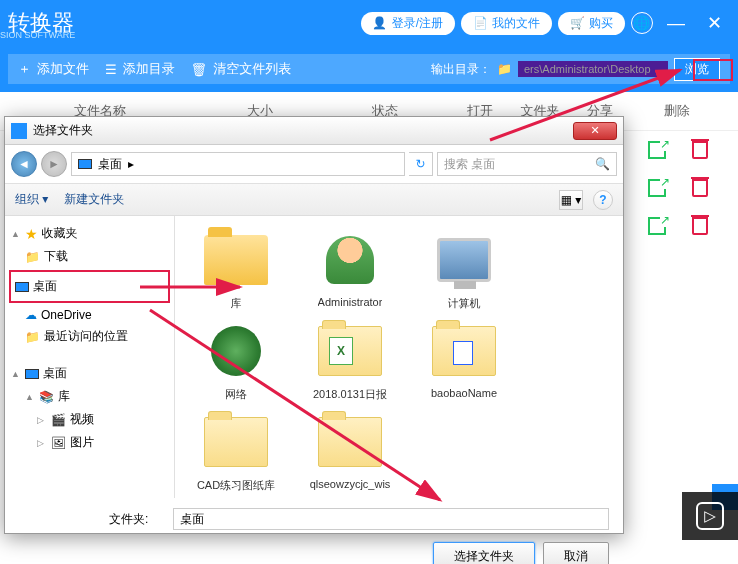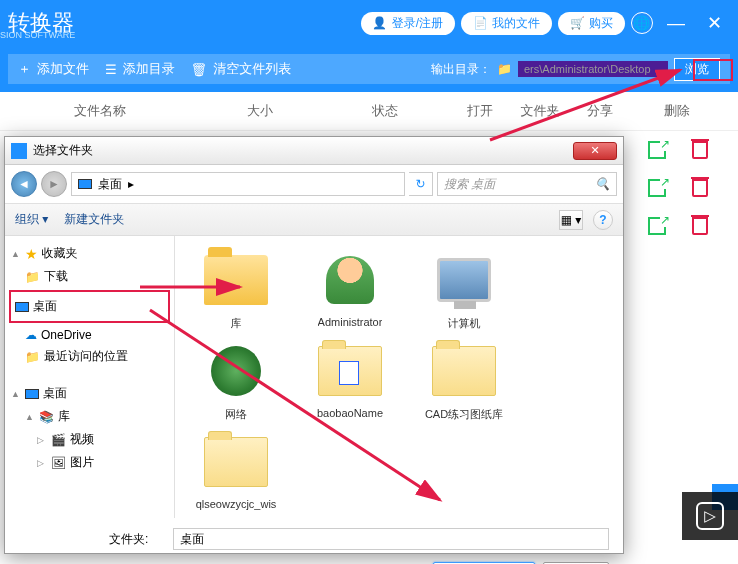--- a/index.html
+++ b/index.html
@@ -34,31 +34,31 @@
 
 
 .file-rows { padding-right: 12px; }
 .file-row { display: flex; justify-content: flex-end; gap: 26px; padding: 10px 18px; }
 .icon-open { width: 18px; height: 18px; border: 2px solid #22c55e; position: relative; cursor: pointer; }
 .icon-open::after { content: "↗"; position: absolute; top: -6px; right: -6px; color: #22c55e; font-size: 12px; background: #fff; }
 .icon-delete { width: 16px; height: 18px; border: 2px solid #e11d48; border-radius: 0 0 2px 2px; position: relative; cursor: pointer; }
 .icon-delete::before { content: ""; position: absolute; top: -4px; left: -3px; right: -3px; height: 2px; background: #e11d48; }
 
 
-.dialog { position: absolute; top: 136px; left: 4px; width: 620px; height: 418px; background: #fff; border: 1px solid #999; box-shadow: 0 4px 20px rgba(0,0,0,0.4); }
+.dialog { position: absolute; top: 116px; left: 4px; width: 620px; height: 418px; background: #fff; border: 1px solid #999; box-shadow: 0 4px 20px rgba(0,0,0,0.4); }
 .dialog-title { background: linear-gradient(#fff, #e8e8e8); border-bottom: 1px solid #ccc; height: 28px; display: flex; align-items: center; padding: 0 6px; font-size: 12px; }
 .dialog-title-icon { width: 16px; height: 16px; background: #1E90FF; margin-right: 6px; }
 .dialog-close { margin-left: auto; background: linear-gradient(#e77, #c33); border: 1px solid #a22; color: #fff; width: 44px; height: 18px; border-radius: 3px; display: flex; align-items: center; justify-content: center; font-size: 11px; cursor: pointer; }
 
 .dialog-nav { display: flex; align-items: center; padding: 6px; gap: 4px; border-bottom: 1px solid #e0e0e0; }
 .nav-btn { width: 26px; height: 26px; border-radius: 50%; background: radial-gradient(#7EC0EE, #4682B4); border: 1px solid #4682B4; display: flex; align-items: center; justify-content: center; color: #fff; cursor: pointer; }
 .nav-btn.disabled { background: radial-gradient(#ddd, #bbb); border-color: #aaa; color: #888; }
 .breadcrumb { flex: 1; border: 1px solid #ccc; height: 24px; display: flex; align-items: center; padding: 0 6px; gap: 6px; background: #fff; }
 .refresh-btn { width: 24px; height: 24px; border: 1px solid #ccc; border-left: none; display: flex; align-items: center; justify-content: center; color: #1E90FF; cursor: pointer; }
-.search-box { border: 1px solid #ccc; height: 24px; width: 180px; display: flex; align-items: center; padding: 0 6px; color: #999; font-style: italic; }
+.search-box { border: 1px solid #ccc; height: 24px; width: 180px; display: flex; align-items: center; padding: 0 6px; color: #999; }
 
 .dialog-toolbar { background: linear-gradient(#f8f8f8, #ececec); border-bottom: 1px solid #ddd; height: 32px; display: flex; align-items: center; padding: 0 10px; gap: 16px; font-size: 12px; }
 .tb-link { color: #1a4d8f; cursor: pointer; }
 .tb-right { margin-left: auto; display: flex; align-items: center; gap: 10px; }
 .view-btn, .help-btn { width: 24px; height: 20px; border: 1px solid #ccc; background: linear-gradient(#fff,#eee); display: flex; align-items: center; justify-content: center; cursor: pointer; }
 .help-btn { border-radius: 50%; width: 20px; color: #1E90FF; font-weight: bold; }
 
 .dialog-body { display: flex; height: 282px; }
 .tree { width: 170px; border-right: 1px solid #e0e0e0; padding: 6px 4px; overflow: hidden; font-size: 12px; }
 .tree-item { display: flex; align-items: center; gap: 4px; padding: 3px 2px; cursor: pointer; }
@@ -271,20 +271,28 @@
         <div class="file-icon-large">
             <div class="computer-icon"></div>
           </div>
         <div class="file-label">计算机</div>
       </div>
       <div class="file-item">
         <div class="file-icon-large">
             <div class="network-icon"></div>
           </div>
         <div class="file-label">网络</div>
+      </div>
+      <div class="file-item">
+        <div class="file-icon-large">
+            <div class="folder-closed-icon">
+              <div class="folder-xls"></div>
+            </div>
+          </div>
+        <div class="file-label">2018.0131日报</div>
       </div>
       <div class="file-item">
         <div class="file-icon-large">
             <div class="folder-closed-icon folder-doc"></div>
           </div>
         <div class="file-label">baobaoName</div>
       </div>
       <div class="file-item">
         <div class="file-icon-large">
             <div class="folder-closed-icon"></div>

